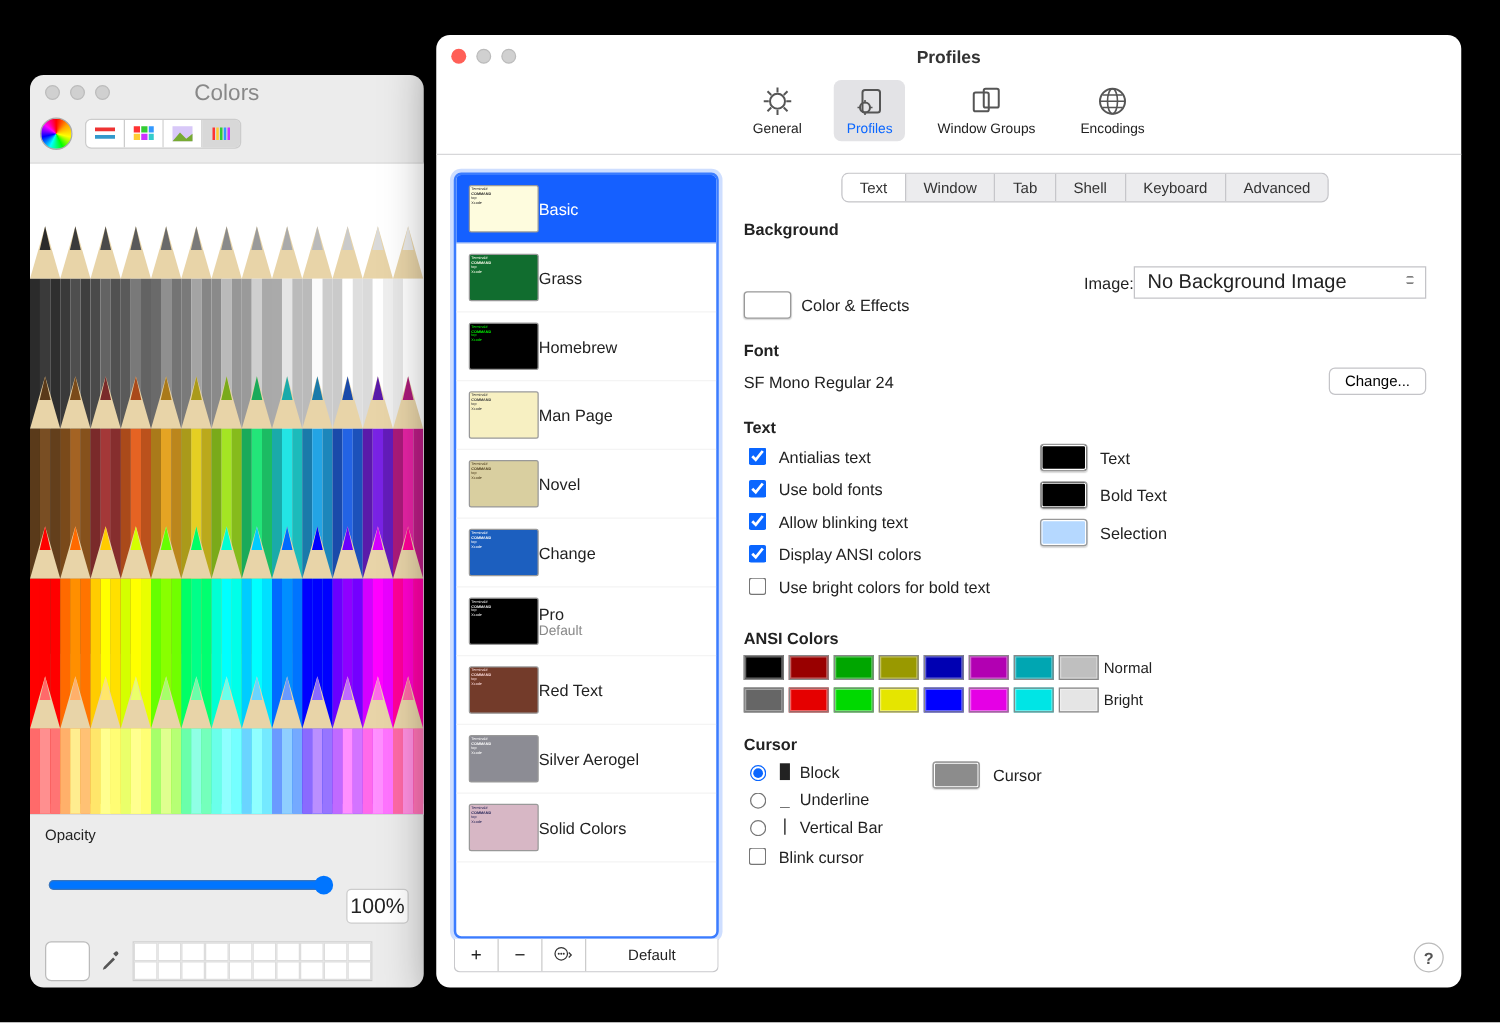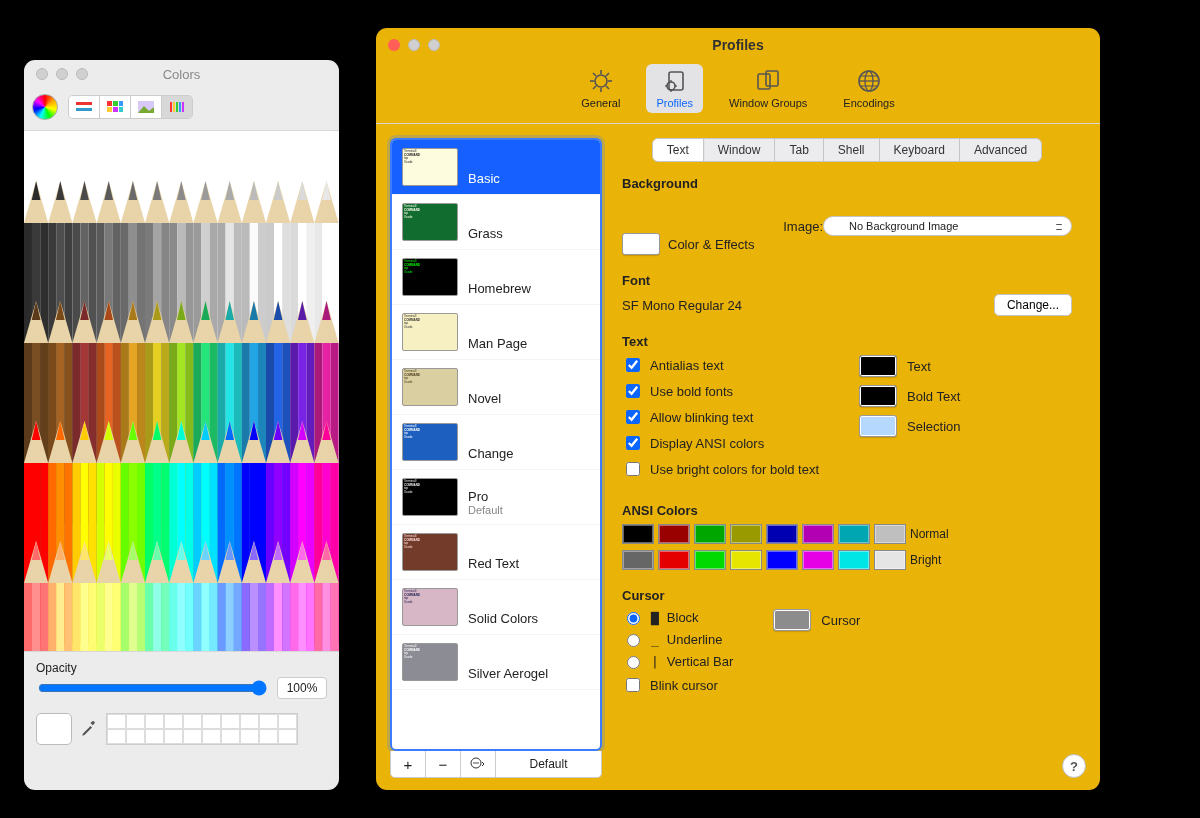--- a/index.html
+++ b/index.html
@@ -3,61 +3,61 @@
 <meta charset="utf-8">
 <style>
   html,body{margin:0;padding:0;font-family:-apple-system,Helvetica,Arial,sans-serif;font-size:13px;color:#222;user-select:none;}
   #stage{width:1200px;height:818px;background:#000;position:relative;overflow:hidden;}
   .window{position:absolute;background:#ececec;border-radius:11px;box-shadow:0 12px 40px rgba(0,0,0,.5);}
   .titlebar{height:28px;display:flex;align-items:center;}
   .traffic{display:flex;gap:8px;padding-left:12px;position:absolute;}
   .dot{width:12px;height:12px;border-radius:50%;}
   .d-red{background:#ff5f57;}
   .d-gray{background:#d0d0d0;border:1px solid #bbb;box-sizing:border-box;}
-  .title{flex:1;text-align:center;font-size:13px;color:#444;font-weight:500;}
+  .title{flex:1;text-align:center;font-size:18px;color:#444;font-weight:500;}
 
   
   #colors-window{left:24px;top:60px;width:315px;height:730px;}
   #colors-window .titlebar .title{color:#888;}
   .picker-toolbar{display:flex;gap:4px;padding:6px 8px 10px;align-items:center;border-bottom:1px solid #d8d8d8;}
   .wheel-icon{width:24px;height:24px;border-radius:50%;background:conic-gradient(red,orange,yellow,lime,cyan,blue,magenta,red);border:1px solid #aaa;cursor:pointer;}
   .tool-group{display:flex;margin-left:6px;border:1px solid #ccc;border-radius:5px;overflow:hidden;}
   .tool-btn{width:30px;height:22px;display:flex;align-items:center;justify-content:center;background:#fff;border-right:1px solid #ccc;cursor:pointer;}
   .tool-btn:last-child{border-right:none;}
   .tool-btn.active{background:#d8d8d8;}
   .tool-btn svg{pointer-events:none;}
   .pencils-area{height:520px;background:#fff;position:relative;overflow:hidden;}
   .pencils-area svg{width:100%;height:100%;display:block;}
   .opacity-row{padding:8px 12px 4px;border-top:1px solid #d8d8d8;}
   .opacity-row label{font-size:12px;}
   .opacity-ctl{display:flex;align-items:center;gap:8px;margin-top:2px;}
   .opacity-ctl input[type=range]{flex:1;}
-  .opacity-val{width:48px;border:1px solid #ccc;border-radius:4px;background:#fff;font-size:12px;text-align:center;padding:3px 0;}
+  .opacity-val{width:48px;border:1px solid #ccc;border-radius:4px;background:#fff;font-size:17px;text-align:center;padding:3px 0;margin-top:34px;}
   .swatch-row{display:flex;gap:8px;align-items:center;padding:10px 12px 12px;}
   .big-swatch{width:34px;height:30px;background:#fff;border:1px solid #bbb;border-radius:5px;box-shadow:inset 0 0 0 1px #fff;}
   .eyedrop{width:18px;height:18px;cursor:pointer;}
   .mini-grid{display:grid;grid-template-columns:repeat(10,19px);grid-auto-rows:15px;gap:0;border:1px solid #ccc;background:#fff;}
   .mini-grid div{border:1px solid #ddd;box-sizing:border-box;}
 
   
-  #profiles-window{left:376px;top:28px;width:724px;height:762px;background:#eab308;}
+  #profiles-window{left:349px;top:28px;width:820px;height:762px;background:#ffffff;}
   #profiles-window .titlebar{height:34px;}
   #profiles-window .title{font-weight:700;font-size:14px;color:#333;}
   .toolbar{display:flex;justify-content:center;gap:16px;padding:2px 0 10px;border-bottom:1px solid #d7d7d9;}
   .tb-item{display:flex;flex-direction:column;align-items:center;gap:3px;cursor:pointer;padding:4px 10px;border-radius:6px;}
   .tb-item span{font-size:11px;}
   .tb-item.active{background:#e3e3e6;}
   .tb-item.active svg{stroke:#0a66ff;}
   .tb-item.active span{color:#0a66ff;}
   .tb-icon{width:26px;height:26px;}
 
   .body{display:flex;padding:14px 14px 0;gap:14px;height:640px;}
   .sidebar-wrap{display:flex;flex-direction:column;width:212px;}
   .profiles-list{flex:1;border:2px solid #3b7cff;border-radius:6px;background:#fff;overflow-y:auto;box-shadow:0 0 0 3px rgba(59,124,255,.25);}
-  .profile-row{display:flex;align-items:flex-end;gap:10px;padding:8px 10px;border-bottom:1px solid #f4f4f4;cursor:pointer;}
+  .profile-row{display:flex;align-items:center;padding:8px 10px;border-bottom:1px solid #f4f4f4;cursor:pointer;}
   .profile-row.selected{background:#1560ff;color:#fff;}
   .thumb{width:56px;height:38px;border:1px solid #999;border-radius:2px;flex-shrink:0;position:relative;overflow:hidden;font-size:3px;line-height:3.5px;padding:1px;box-sizing:border-box;}
   .profile-info{display:flex;flex-direction:column;}
   .profile-info .sub{font-size:11px;color:#888;}
   .sidebar-btns{display:flex;border:1px solid #c9c9cc;border-top:none;border-radius:0 0 5px 5px;background:#fff;}
   .sbtn{flex:0 0 34px;height:26px;display:flex;align-items:center;justify-content:center;border-right:1px solid #ccc;cursor:pointer;font-size:15px;}
   .sbtn.default{flex:1;font-size:12px;}
   .sbtn:last-child{border-right:none;}
 
   .detail{flex:1;padding:0 14px 0 6px;overflow-y:auto;}
@@ -66,21 +66,21 @@
   .seg button{border:none;background:transparent;padding:4px 14px;font-size:12px;cursor:pointer;color:#333;border-right:1px solid #c6c6ca;}
   .seg button:last-child{border-right:none;}
   .seg button.active{background:#fff;box-shadow:0 0 2px rgba(0,0,0,.1);}
 
   h4{margin:0 0 6px;font-size:13px;font-weight:700;}
   .section{margin-bottom:18px;}
   .row{display:flex;align-items:center;gap:10px;margin-bottom:6px;}
   .well-btn{display:inline-flex;align-items:center;gap:8px;cursor:pointer;margin-top:36px;}
   .color-well{width:36px;height:20px;border:1px solid #999;border-radius:3px;background:#fff;display:inline-block;box-shadow:inset 0 0 0 1px #fff,0 1px 1px rgba(0,0,0,.15);}
   .image-row{display:flex;align-items:center;gap:0;}
-  .sel{background:#fff;border:1px solid #c4c4c8;border-radius:10px;padding:3px 22px 3px 25px;font-size:11px;position:relative;min-width:200px;cursor:pointer;}
+  .sel{background:#fff;border:1px solid #c4c4c8;border-radius:0;padding:3px 22px 3px 10px;font-size:16px;position:relative;min-width:200px;cursor:pointer;}
   .sel::after{content:"";position:absolute;right:8px;top:5px;width:8px;height:10px;background:linear-gradient(#555,#555) center 2px/6px 1px no-repeat,linear-gradient(#555,#555) center 7px/6px 1px no-repeat;clip-path:polygon(0 35%,50% 0,100% 35%,100% 65%,50% 100%,0 65%);}
   .btn{background:#fff;border:1px solid #c4c4c8;border-radius:5px;padding:3px 12px;font-size:12px;cursor:pointer;}
   .chk{display:flex;align-items:center;gap:7px;margin-bottom:6px;cursor:pointer;}
   .chk input{width:14px;height:14px;accent-color:#0a66ff;}
   .two-col{display:flex;gap:40px;align-items:flex-start;}
   .color-labels .row{margin-bottom:8px;}
 
   .ansi-grid{display:flex;gap:4px;align-items:center;margin-bottom:6px;}
   .ansi-grid .cw{width:30px;height:18px;border:1px solid #888;box-shadow:inset 0 0 0 1px rgba(255,255,255,.4);}
   .ansi-label{font-size:12px;}
@@ -650,29 +650,29 @@
                 <span class="sub">Default</span>
               </div>
             </div>
             <div class="profile-row">
               <div class="thumb" style="background: rgb(115, 59, 42); color: rgb(255, 221, 221);">Terminal#<br><b>COMMAND</b><br>top<br>Xcode</div>
               <div class="profile-info">
                 <span>Red Text</span>
               </div>
             </div>
             <div class="profile-row">
+              <div class="thumb" style="background: rgb(140, 140, 148); color: rgb(255, 255, 255);">Terminal#<br><b>COMMAND</b><br>top<br>Xcode</div>
+              <div class="profile-info">
+                <span>Silver Aerogel</span>
+              </div>
+            </div>
+            <div class="profile-row">
               <div class="thumb" style="background: rgb(215, 183, 197); color: rgb(34, 34, 85);">Terminal#<br><b>COMMAND</b><br>top<br>Xcode</div>
               <div class="profile-info">
                 <span>Solid Colors</span>
-              </div>
-            </div>
-            <div class="profile-row">
-              <div class="thumb" style="background: rgb(140, 140, 148); color: rgb(255, 255, 255);">Terminal#<br><b>COMMAND</b><br>top<br>Xcode</div>
-              <div class="profile-info">
-                <span>Silver Aerogel</span>
               </div>
             </div>
           </div>
       <div class="sidebar-btns">
         <div class="sbtn">+</div>
         <div class="sbtn">−</div>
         <div class="sbtn">
           <svg width="16" height="14" viewBox="0 0 16 14">
                 <circle cx="6" cy="6" r="5" fill="none" stroke="#333"></circle>
                 <circle cx="4" cy="6" r="0.8" fill="#333"></circle>

